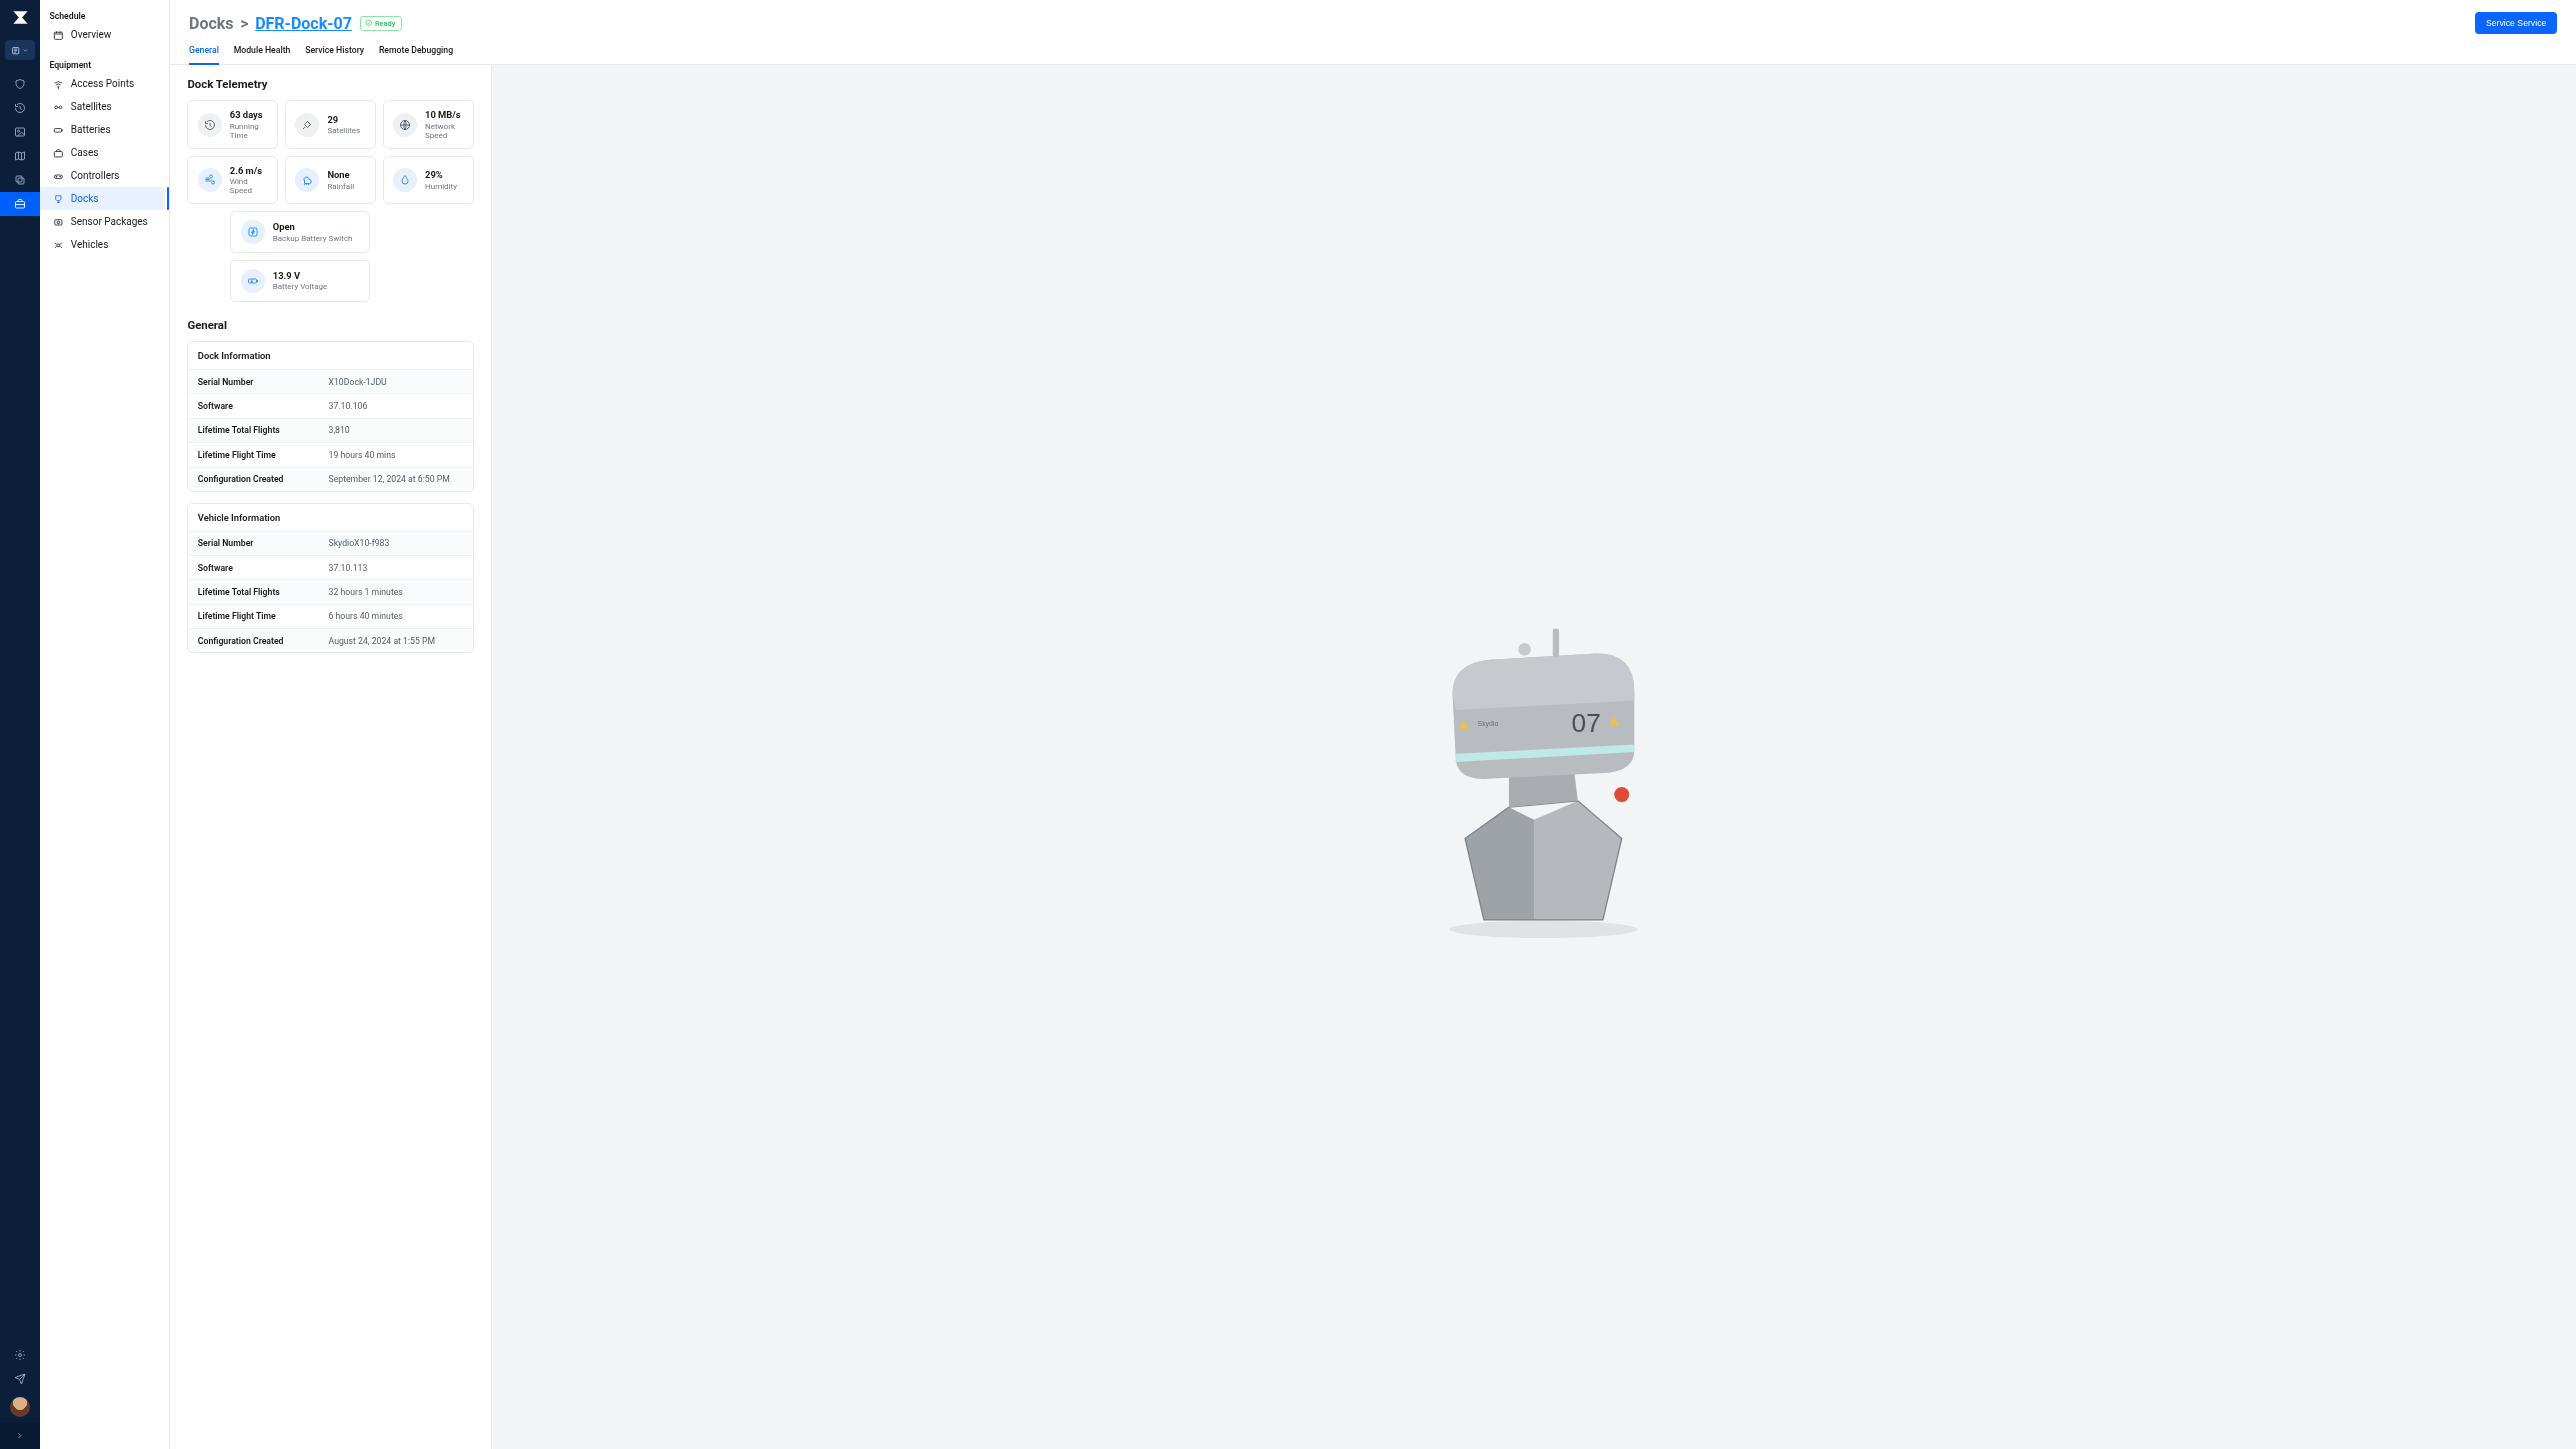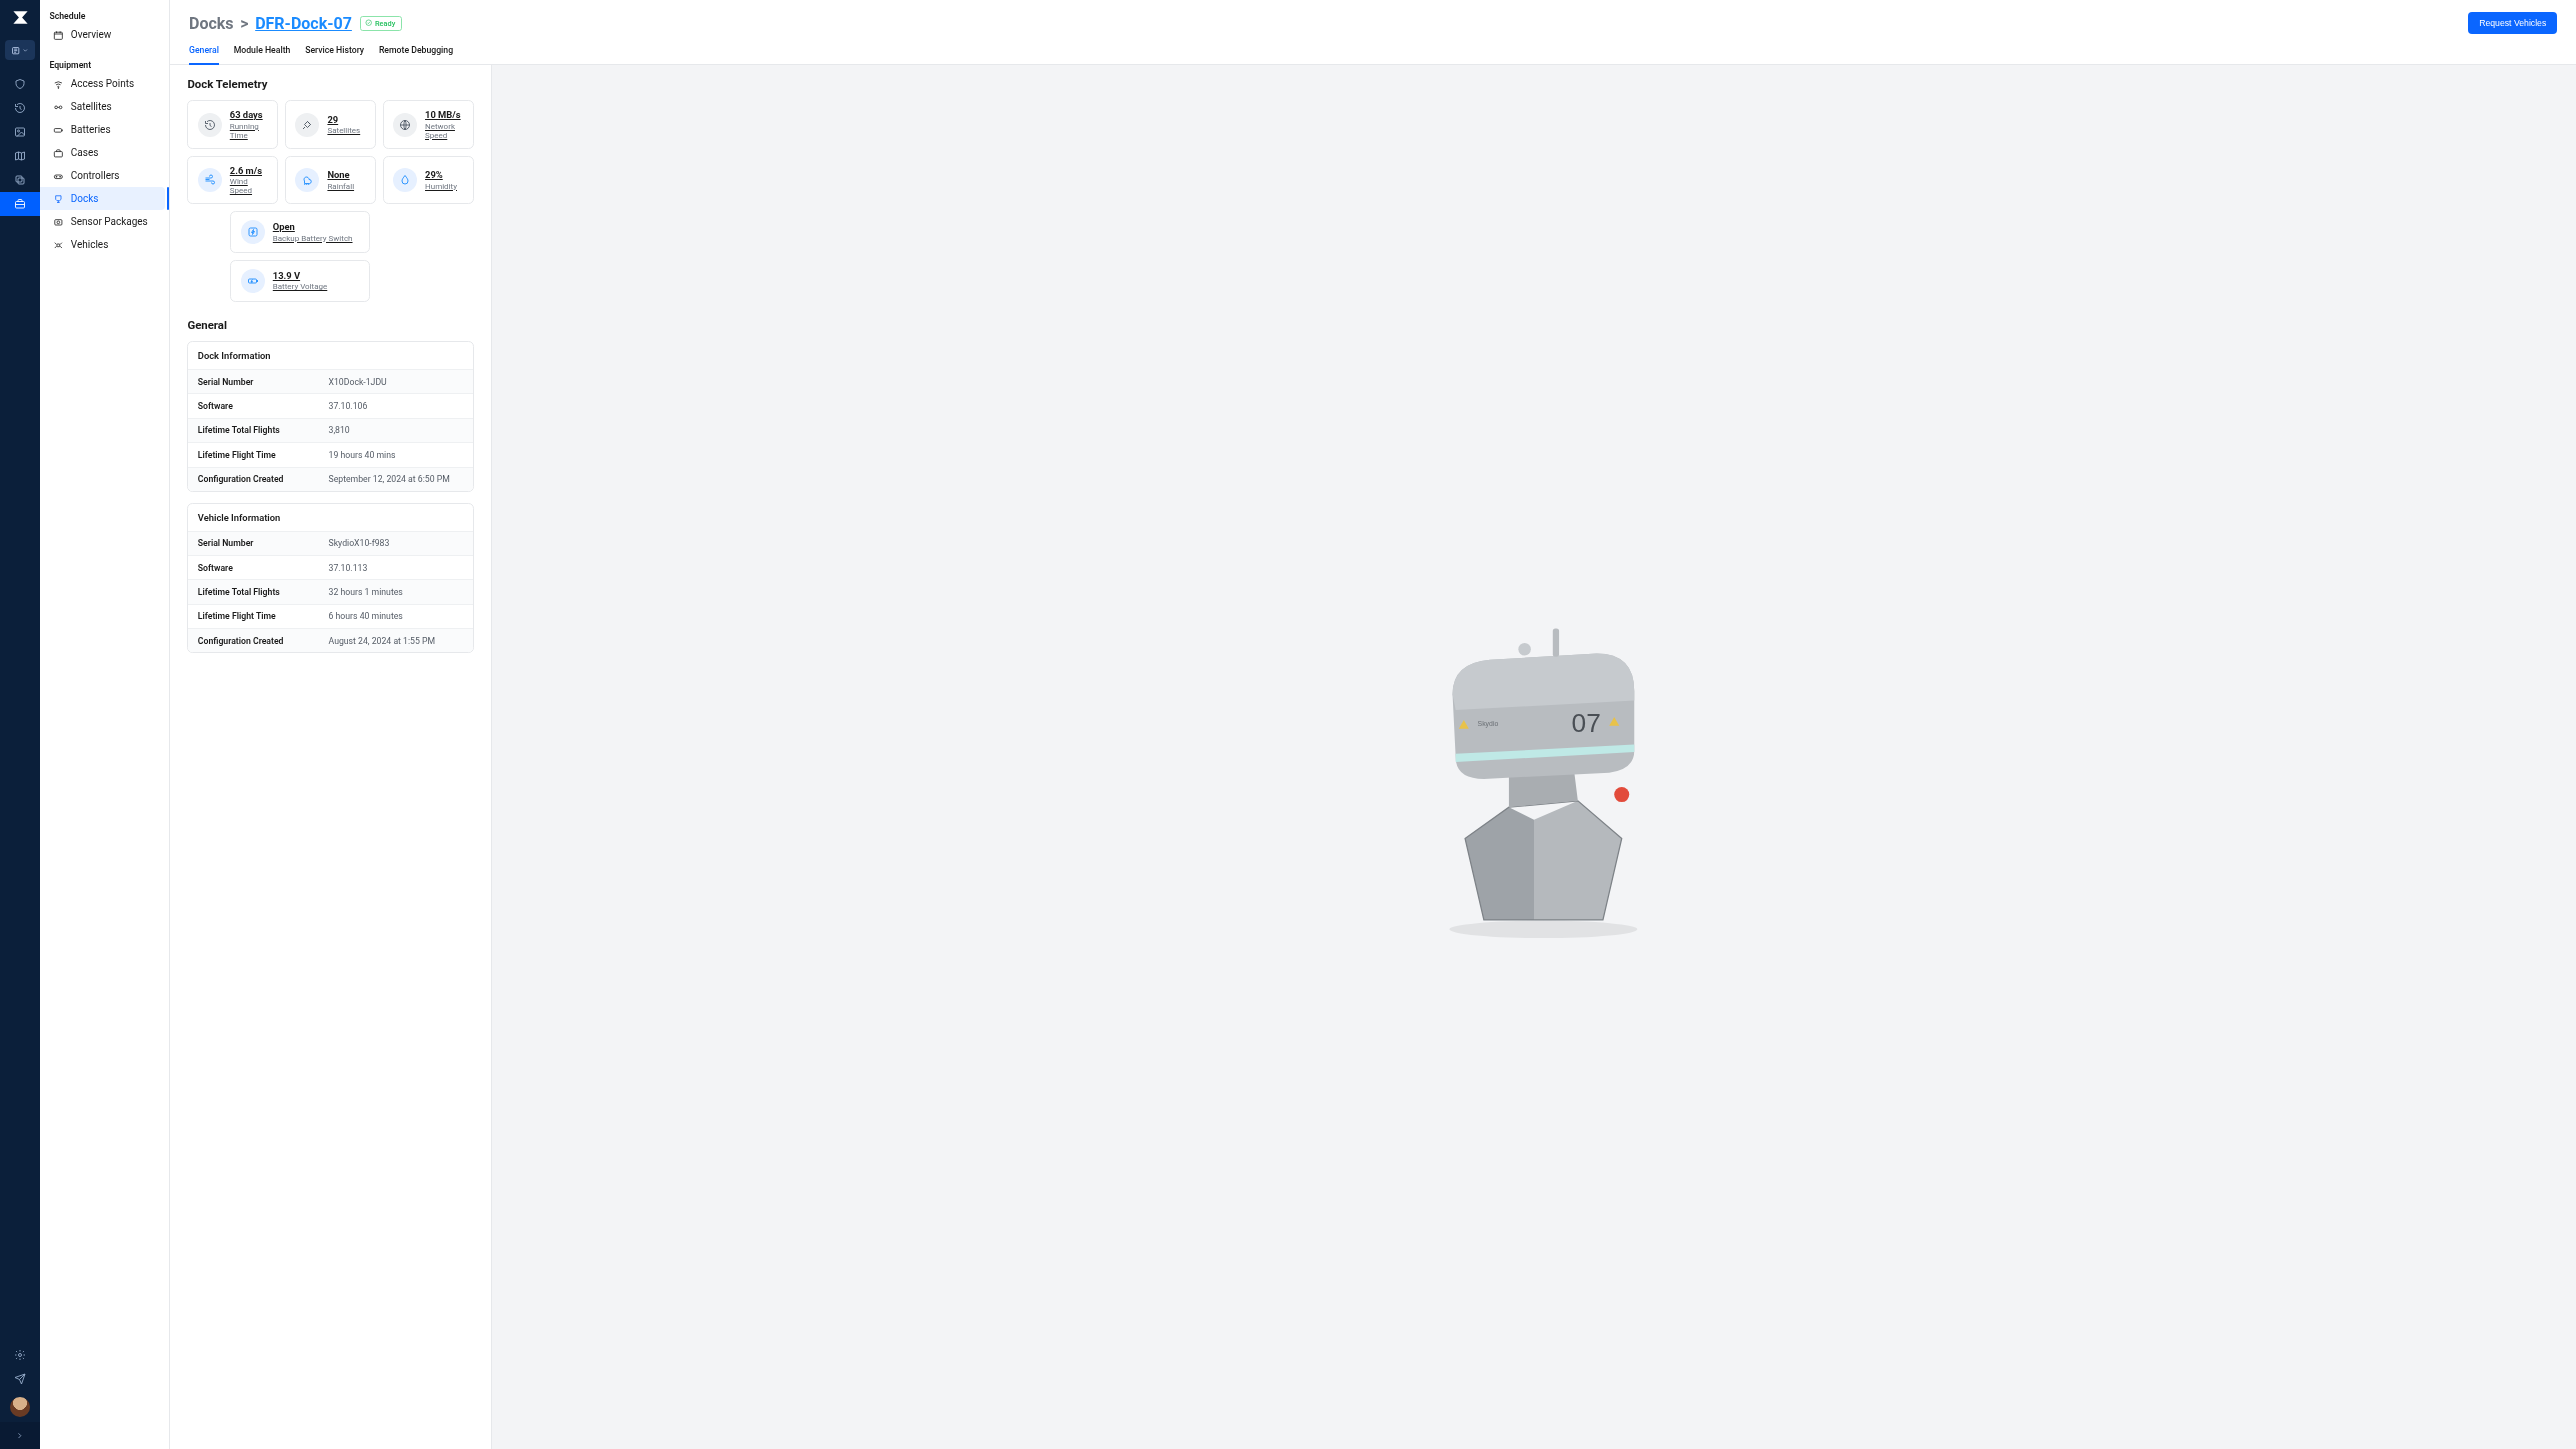--- a/index.html
+++ b/index.html
@@ -167,21 +167,20 @@
     margin-bottom:9.4px;
   }
 
   .cards { display:flex; flex-wrap:wrap; gap:6.7px; margin-bottom:16px; }
   .card {
     border:0.7px solid #e6e8eb;
     border-radius:5.4px;
     padding:8px 9.4px;
     display:flex; align-items:center; gap:8px;
     flex: 0 0 calc((100% - 13.4px)/3);
-    text-decoration: underline;
   }
   .card.wide { flex: 0 0 calc((100% - 6.7px)/2); margin-left: 43px; }
   .card .ic {
     width:24px; height:24px; border-radius:50%;
     display:flex; align-items:center; justify-content:center;
     flex:none;
   }
   .ic-gray { background:#eef0f2; color:#4a5460; }
   .ic-blue { background:#e6f0ff; color:#1a8bff; }
   .card .val { font-weight:700; font-size:9.4px; line-height:1.2; }
@@ -367,21 +366,21 @@
         <span class="accent">DFR-Dock-07</span>
       </div>
       <span class="badge-ready">
         <svg viewBox="0 0 24 24" width="7.4" height="7.4">
             <circle cx="12" cy="12" r="9" fill="none" stroke="#1fbf5a" stroke-width="2"></circle>
             <path d="M8 12l3 3 5-6" fill="none" stroke="#1fbf5a" stroke-width="2"></path>
           </svg>
         <span>Ready</span>
       </span>
     </div>
-    <button class="btn-primary">Request Vehicles</button>
+    <button class="btn-primary">Service Service</button>
   </div>
 
   <div class="tabs">
     <div class="tab active">General</div>
     <div class="tab">Module Health</div>
     <div class="tab">Service History</div>
     <div class="tab">Remote Debugging</div>
   </div>
 
   <div class="content">

